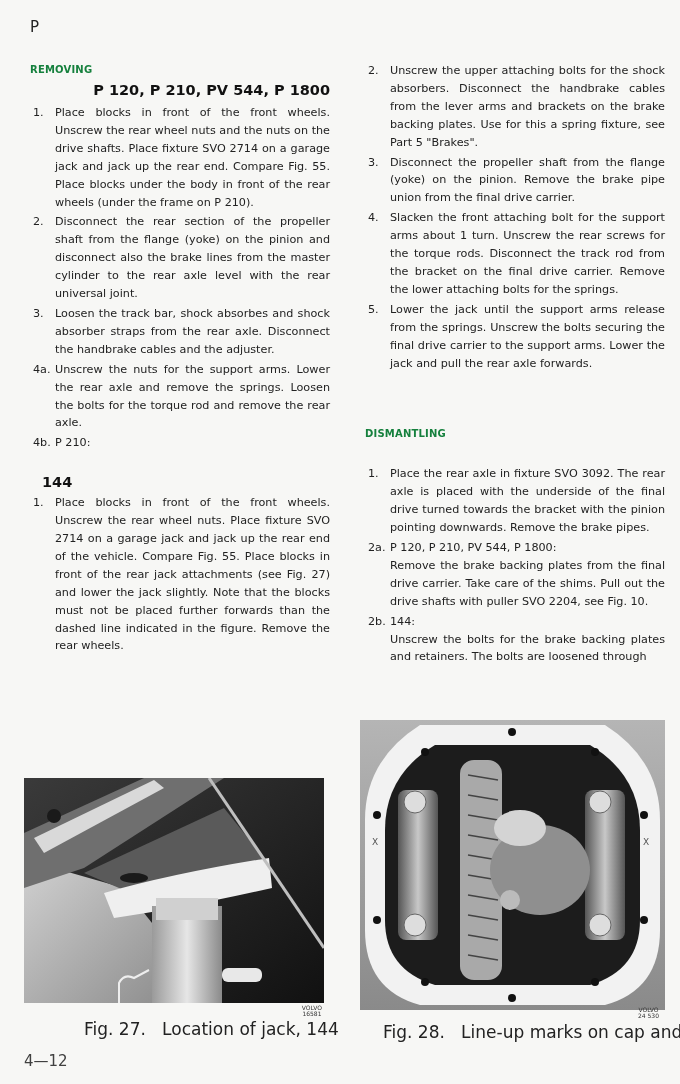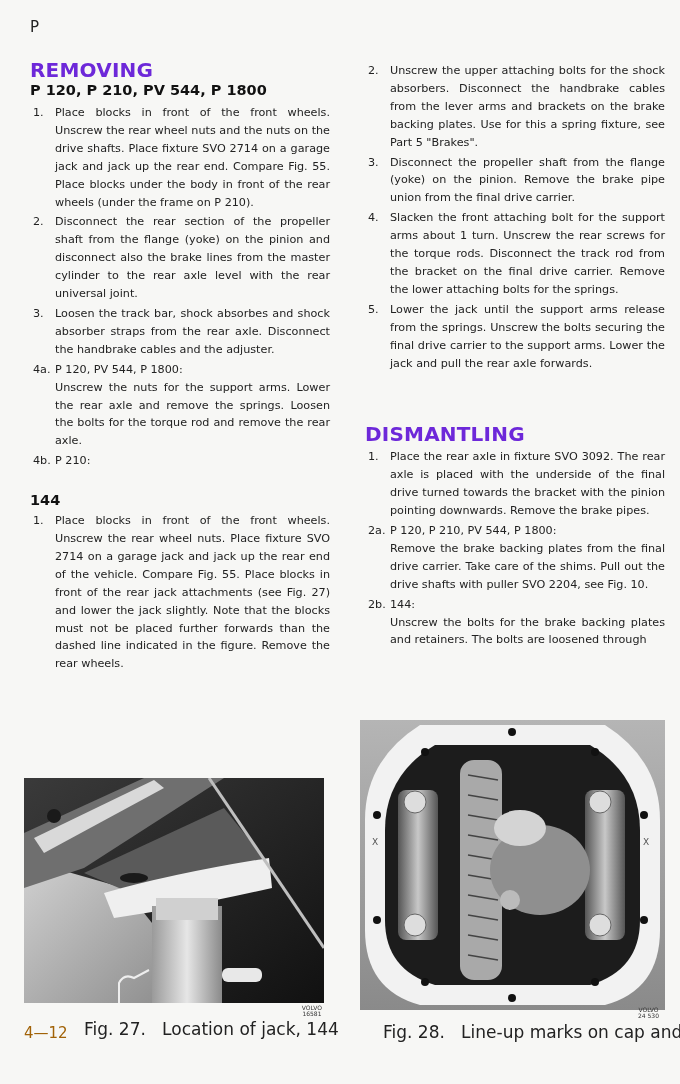--- a/index.html
+++ b/index.html
@@ -5,49 +5,49 @@
   html, body { margin: 0; padding: 0; }
   body {
     width: 680px; height: 1084px; position: relative; overflow: hidden;
     background: #f7f7f5; color: #1c1c1c;
     font-family: "DejaVu Sans", sans-serif;
   }
   .section-letter { position: absolute; left: 30px; top: 18px; font-size: 15px; color: #222; }
   .col { position: absolute; }
   .col-left { left: 30px; top: 60px; width: 300px; }
   .col-right { left: 365px; top: 62px; width: 300px; }
-  h1 { font-family: "DejaVu Sans", sans-serif; font-weight: bold; font-size: 20px; margin: 0; line-height: 20px; letter-spacing: 0.2px; color: #6d28d9; }
-  h2.models { font-size: 14.5px; font-weight: bold; margin: 0 0 4px 0; line-height: 20px; color: #111; }
+  h1 { font-family: "DejaVu Sans", sans-serif; font-weight: bold; font-size: 10px; margin: 0; line-height: 20px; letter-spacing: 0.2px; color: #15803d; }
+  h2.models { font-size: 14.5px; font-weight: bold; margin: 0 0 4px 0; line-height: 20px; color: #111; text-align: right; }
   .steps { margin: 0; padding: 0; list-style: none; }
   .step { position: relative; padding-left: 25px; font-size: 11.2px; line-height: 17.9px; text-align: justify; margin-bottom: 2px; color: #222; }
   .step .num { position: absolute; left: 3px; top: 0; }
   .step .sub { display: block; }
-  .h144 { font-size: 14.5px; font-weight: bold; margin: 22px 0 4px 0; color: #111; }
-  .dismantling { margin-top: 52px; margin-bottom: 4px; }
+  .h144 { font-size: 14.5px; font-weight: bold; margin: 22px 0 4px 12px; color: #111; }
+  .dismantling { margin-top: 52px; margin-bottom: 21px; }
   .figure { position: absolute; }
   .fig27 { left: 24px; top: 778px; width: 300px; height: 225px; }
   .fig28 { left: 360px; top: 720px; width: 305px; height: 290px; }
   .photo { position: absolute; left: 0; top: 0; width: 100%; height: 100%; overflow: hidden; }
   .volvo-tag { position: absolute; font-size: 6px; line-height: 6px; color: #333; text-align: center; }
   .caption { position: absolute; font-size: 17px; color: #222; white-space: nowrap; }
-  .page-num { position: absolute; left: 24px; top: 1024px; font-size: 15px; color: #a16207; }
+  .page-num { position: absolute; left: 24px; top: 1052px; font-size: 15px; color: #404040; }
 </style>
 </head>
 <body>
 
 <div class="section-letter">P</div>
 
 <div class="col col-left">
   <h1>REMOVING</h1>
   <h2 class="models">P 120, P 210, PV 544, P 1800</h2>
   <ol class="steps">
     <li class="step"><span class="num">1.</span><span>Place blocks in front of the front wheels. Unscrew the rear wheel nuts and the nuts on the drive shafts. Place fixture SVO 2714 on a garage jack and jack up the rear end. Compare Fig. 55. Place blocks under the body in front of the rear wheels (under the frame on P 210).</span></li>
     <li class="step"><span class="num">2.</span><span>Disconnect the rear section of the propeller shaft from the flange (yoke) on the pinion and disconnect also the brake lines from the master cylinder to the rear axle level with the rear universal joint.</span></li>
     <li class="step"><span class="num">3.</span><span>Loosen the track bar, shock absorbes and shock absorber straps from the rear axle. Disconnect the handbrake cables and the adjuster.</span></li>
-    <li class="step"><span class="num">4a.</span><span class="sub">P 120, PV 544, P 1800:</span><span>Unscrew the nuts for the support arms. Lower the rear axle and remove the springs. Loosen the bolts for the torque rod and remove the rear axle.</span></li>
+    <li class="step"><span class="num">4a.</span><span>Unscrew the nuts for the support arms. Lower the rear axle and remove the springs. Loosen the bolts for the torque rod and remove the rear axle.</span></li>
     <li class="step"><span class="num">4b.</span><span class="sub">P 210:</span></li>
   </ol>
   <div class="h144">144</div>
   <ol class="steps">
     <li class="step"><span class="num">1.</span><span>Place blocks in front of the front wheels. Unscrew the rear wheel nuts. Place fixture SVO 2714 on a garage jack and jack up the rear end of the vehicle. Compare Fig. 55. Place blocks in front of the rear jack attachments (see Fig. 27) and lower the jack slightly. Note that the blocks must not be placed further forwards than the dashed line indicated in the figure. Remove the rear wheels.</span></li>
   </ol>
 </div>
 
 <div class="col col-right">
   <ol class="steps">

